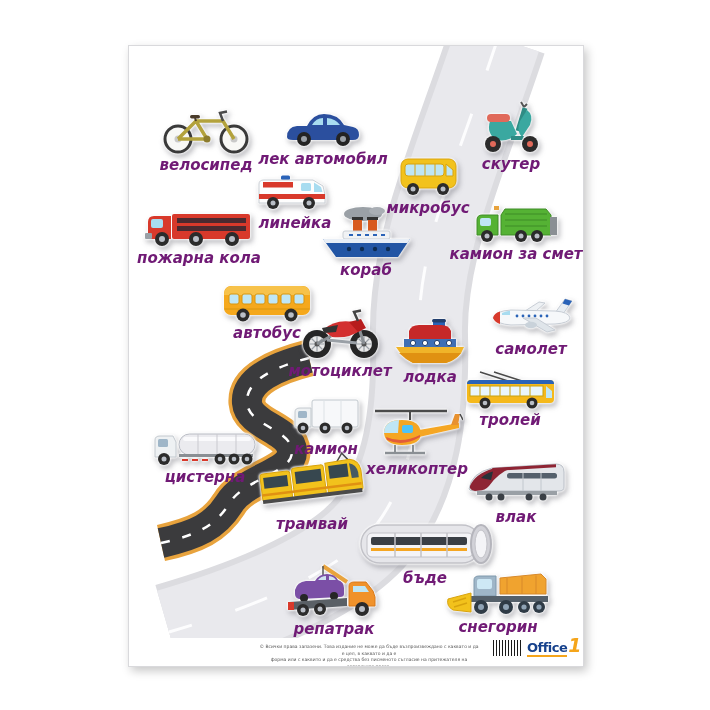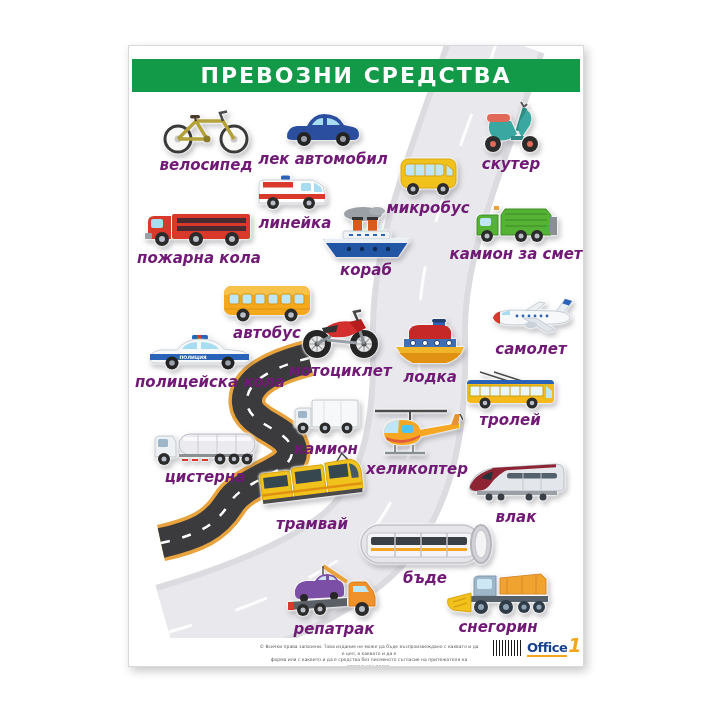--- a/index.html
+++ b/index.html
@@ -34,23 +34,20 @@
   <svg class="roads" width="454" height="620" viewBox="0 0 454 620">
     <path d="M369,-8 C330,110 288,200 290,290 C292,370 282,432 248,478 C214,524 130,560 40,586" fill="none" stroke="#dcdce0" stroke-width="98"></path>
     <path d="M369,-8 C330,110 288,200 290,290 C292,370 282,432 248,478 C214,524 130,560 40,586" fill="none" stroke="#e9e9ed" stroke-width="86"></path>
     <path d="M369,-8 C330,110 288,200 290,290 C292,370 282,432 248,478 C214,524 130,560 40,586" fill="none" stroke="#fdfdfe" stroke-width="3" stroke-dasharray="34 46"></path>
     <rect x="0" y="592" width="454" height="28" fill="#ffffff"></rect>
     <path d="M180,312 C148,320 116,334 118,357 C120,380 162,383 163,405 C164,428 115,432 100,458 C86,480 68,489 32,497" fill="none" stroke="#e8a33d" stroke-width="37"></path>
     <path d="M180,312 C148,320 116,334 118,357 C120,380 162,383 163,405 C164,428 115,432 100,458 C86,480 68,489 32,497" fill="none" stroke="#3b3b3d" stroke-width="30"></path>
     <path d="M180,312 C148,320 116,334 118,357 C120,380 162,383 163,405 C164,428 115,432 100,458 C86,480 68,489 32,497" fill="none" stroke="#ffffff" stroke-width="2.5" stroke-dasharray="9 13"></path>
   </svg>
 
-  <div class="banner">
-    <span>ПРЕВОЗНИ СРЕДСТВА</span>
-  </div>
 
   <div class="v" style="left:12px;top:62px;width:130px">
     <svg width="100" height="46" viewBox="0 0 100 46">
       <circle cx="22" cy="31" r="13" fill="#f8f8f6" stroke="#3a3a3a" stroke-width="3"></circle>
       <circle cx="78" cy="31" r="13" fill="#f8f8f6" stroke="#3a3a3a" stroke-width="3"></circle>
       <circle cx="22" cy="31" r="3.5" fill="#c9c9c9"></circle>
         <circle cx="78" cy="31" r="3.5" fill="#c9c9c9"></circle>
       <path d="M22,31 L40,13 L67,13 L78,31 M40,13 L51,31 L22,31" fill="none" stroke="#b3a23c" stroke-width="3.5"></path>
       <circle cx="51" cy="31" r="3.5" fill="#8c7c2e"></circle>
       <rect x="34" y="7" width="10" height="3.5" rx="1.7" fill="#4a3b2a"></rect>
@@ -208,36 +205,20 @@
       <circle cx="40" cy="20" r="1.4" fill="#2a63b8"></circle>
         <circle cx="46" cy="20" r="1.4" fill="#2a63b8"></circle>
       <circle cx="52" cy="20" r="1.4" fill="#2a63b8"></circle>
         <circle cx="58" cy="20" r="1.4" fill="#2a63b8"></circle>
       <path d="M34,22 L58,36 L66,34 L47,22 Z" fill="#dfe5ea" stroke="#c6ccd4" stroke-width="1"></path>
       <ellipse cx="42" cy="29" rx="6" ry="3.2" fill="#c9d2da"></ellipse>
     </svg>
     <div class="lbl">самолет</div>
   </div>
 
-  <div class="v" style="left:6px;top:285px;width:130px">
-    <svg width="110" height="40" viewBox="0 0 110 40">
-      <rect x="47" y="4" width="16" height="4.5" rx="1.5" fill="#2a63b8"></rect>
-        <rect x="52" y="4" width="4" height="4.5" fill="#d8392b"></rect>
-      <path d="M5,29 Q5,20 16,19 L32,19 Q40,8 55,8 Q72,8 79,18 L95,20 Q104,21 104,28 Q104,32 98,32 L12,32 Q5,32 5,29 Z" fill="#f6f8fa" stroke="#c9ced4" stroke-width="1"></path>
-      <path d="M37,18 Q42,11 52,11 L52,18 Z" fill="#a8dcf0"></path>
-      <path d="M56,11 Q68,11 74,18 L56,18 Z" fill="#a8dcf0"></path>
-      <rect x="5" y="23" width="99" height="6" fill="#2a63b8"></rect>
-      <text x="48" y="27.8" font-size="4.6" fill="#ffffff" font-family="DejaVu Sans,sans-serif" font-weight="bold" text-anchor="middle">ПОЛИЦИЯ</text>
-      <circle cx="27" cy="32" r="6.5" fill="#232323"></circle>
-        <circle cx="27" cy="32" r="2.8" fill="#9aa0a6"></circle>
-      <circle cx="83" cy="32" r="6.5" fill="#232323"></circle>
-        <circle cx="83" cy="32" r="2.8" fill="#9aa0a6"></circle>
-    </svg>
-    <div class="lbl">полицейска кола</div>
-  </div>
 
   <div class="v" style="left:146px;top:260px;width:130px">
     <svg width="87" height="54" viewBox="0 0 87 54">
       <circle cx="20" cy="38" r="14" fill="#262626"></circle>
         <circle cx="20" cy="38" r="8" fill="#e8e8e8"></circle>
       <path d="M20,30 V46 M12,38 H28 M14.5,32.5 L25.5,43.5 M25.5,32.5 L14.5,43.5" stroke="#9aa0a6" stroke-width="1.2"></path>
       <circle cx="20" cy="38" r="2.5" fill="#555"></circle>
       <circle cx="67" cy="38" r="14" fill="#262626"></circle>
         <circle cx="67" cy="38" r="8" fill="#e8e8e8"></circle>
       <path d="M67,30 V46 M59,38 H75 M61.5,32.5 L72.5,43.5 M72.5,32.5 L61.5,43.5" stroke="#9aa0a6" stroke-width="1.2"></path>

